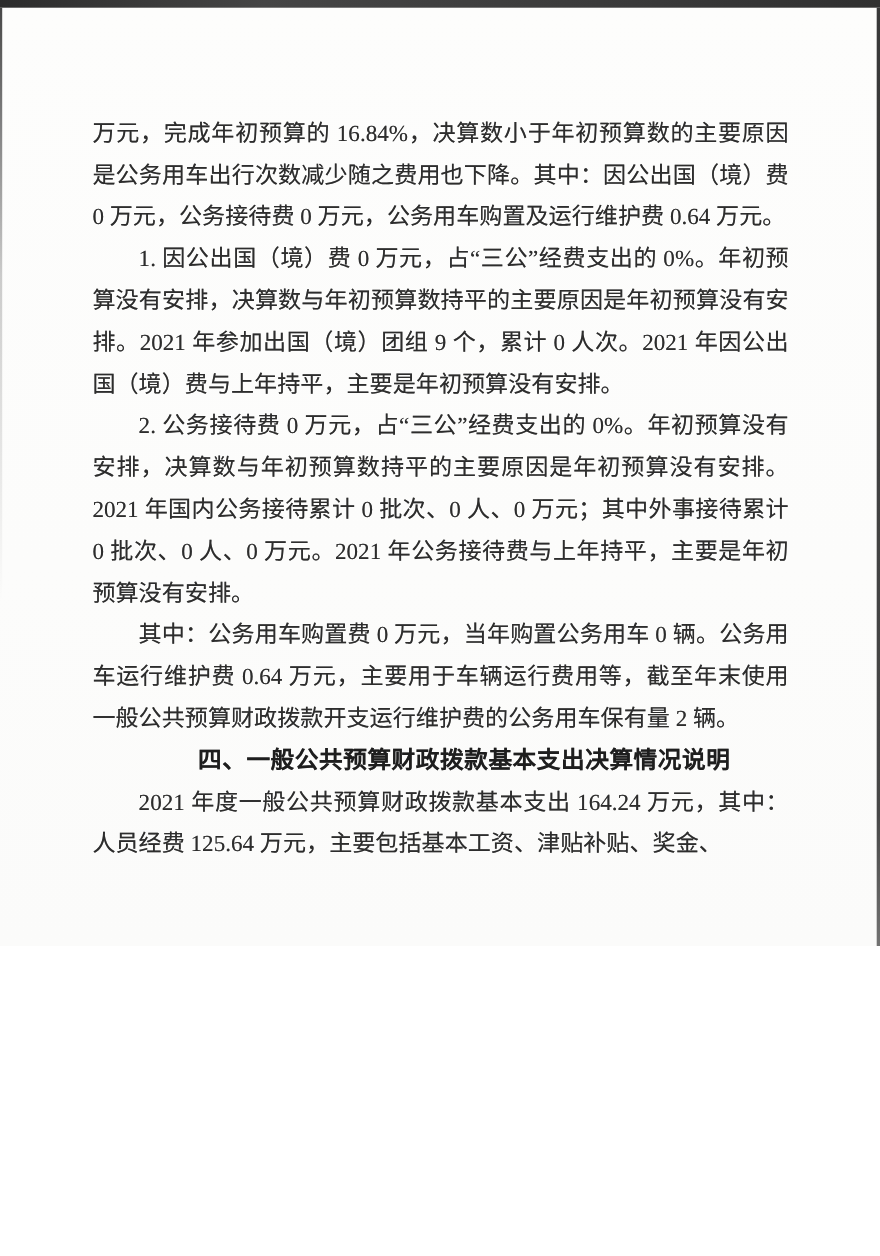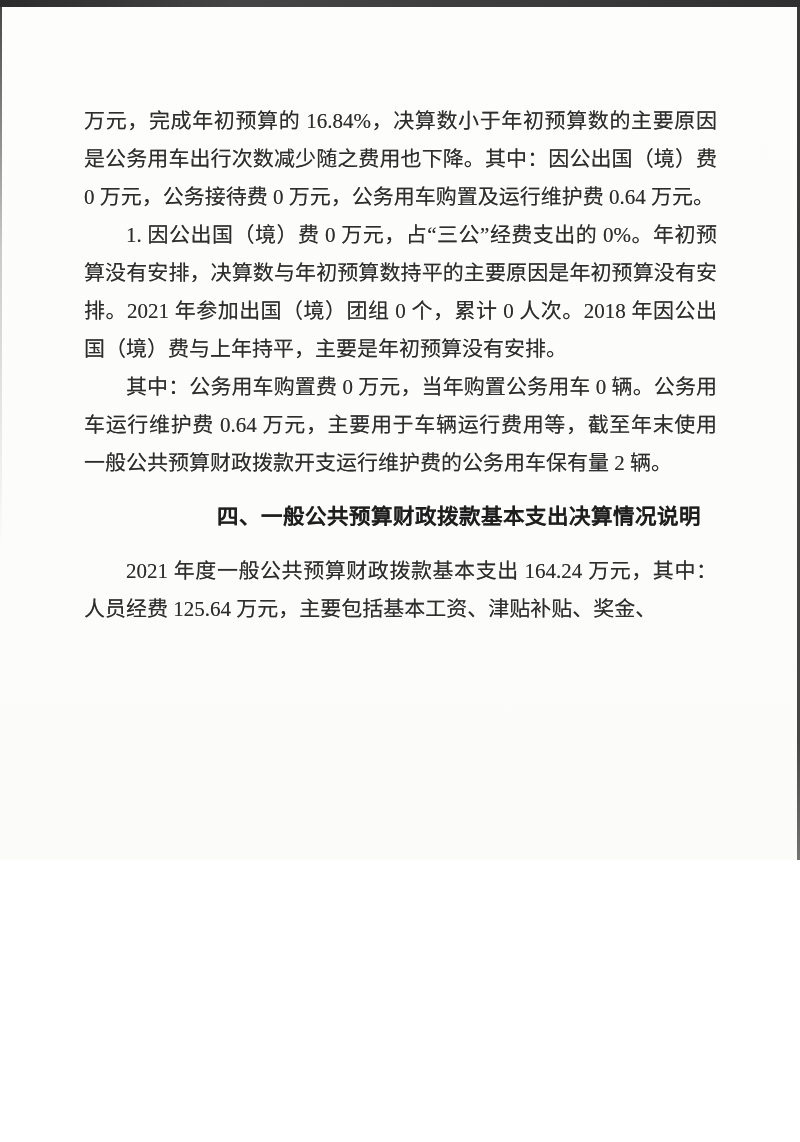--- a/index.html
+++ b/index.html
@@ -54,29 +54,29 @@
     }
     .para {
       margin: 0;
       text-indent: 2em;
       text-shadow: 0 0 0.6px rgba(45,45,45,0.55);
     }
     .para.no-indent {
       text-indent: 0;
     }
     .heading {
-      margin: 16px;
+      margin: 0;
       font-family: "Liberation Sans", "DejaVu Sans", sans-serif;
       font-weight: 700;
       font-size: 21.5px;
       line-height: 38px;
       text-indent: 2em;
       letter-spacing: 0.5px;
       color: #1e1e1e;
-      text-align: right;
+      text-align: center;
       text-shadow: 0 0 0.6px rgba(25,25,25,0.6);
     }
     .page-number {
       position: absolute;
       top: 1048px;
       left: 84px;
       width: 633px;
       text-align: center;
       font-size: 15px;
       line-height: 22px;
@@ -88,21 +88,22 @@
 
 <div class="scan-root">
 
   <div class="edge-top"></div>
   <div class="edge-left"></div>
   <div class="edge-right"></div>
   <div class="bottom-shadow"></div>
 
   <main class="text-block">
     <p class="para no-indent">万元，完成年初预算的 16.84%，决算数小于年初预算数的主要原因是公务用车出行次数减少随之费用也下降。其中：因公出国（境）费 0 万元，公务接待费 0 万元，公务用车购置及运行维护费 0.64 万元。</p>
-    <p class="para">1. 因公出国（境）费 0 万元，占“三公”经费支出的 0%。年初预算没有安排，决算数与年初预算数持平的主要原因是年初预算没有安排。2021 年参加出国（境）团组 0 个，累计 0 人次。2018 年因公出国（境）费与上年持平，主要是年初预算没有安排。</p>
+    <p class="para">1. 因公出国（境）费 0 万元，占“三公”经费支出的 0%。年初预算没有安排，决算数与年初预算数持平的主要原因是年初预算没有安排。2021 年参加出国（境）团组 9 个，累计 0 人次。2021 年因公出国（境）费与上年持平，主要是年初预算没有安排。</p>
+    <p class="para">2. 公务接待费 0 万元，占“三公”经费支出的 0%。年初预算没有安排，决算数与年初预算数持平的主要原因是年初预算没有安排。2021 年国内公务接待累计 0 批次、0 人、0 万元；其中外事接待累计 0 批次、0 人、0 万元。2021 年公务接待费与上年持平，主要是年初预算没有安排。</p>
     <p class="para">其中：公务用车购置费 0 万元，当年购置公务用车 0 辆。公务用车运行维护费 0.64 万元，主要用于车辆运行费用等，截至年末使用一般公共预算财政拨款开支运行维护费的公务用车保有量 2 辆。</p>
     <h2 class="heading">四、一般公共预算财政拨款基本支出决算情况说明</h2>
     <p class="para">2021 年度一般公共预算财政拨款基本支出 164.24 万元，其中：人员经费 125.64 万元，主要包括基本工资、津贴补贴、奖金、</p>
   </main>
 
   <div class="page-number">9</div>
 
 </div>
 
 </body></html>

